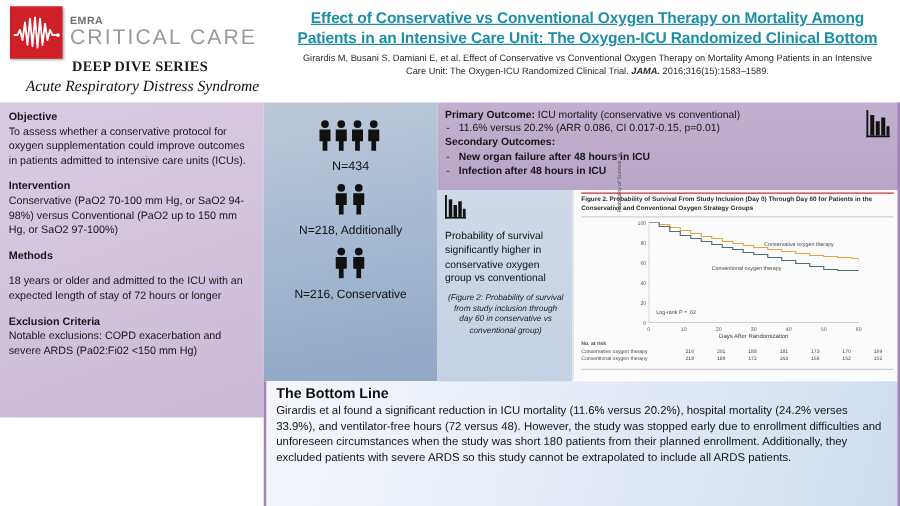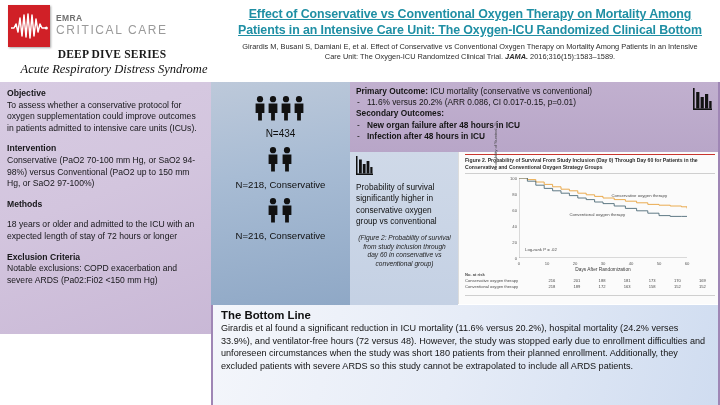--- a/index.html
+++ b/index.html
@@ -16,21 +16,21 @@
 
   #brand { position: absolute; left: 4px; top: 2px; width: 212px; height: 78px; }
   #logo-row { position: absolute; left: 4px; top: 3px; display: flex; align-items: center; gap: 6px; }
   #logo-mark {
     width: 42px; height: 42px; background: #d02027; position: relative; overflow: hidden;
     box-shadow: 1px 1px 2px rgba(0,0,0,.35);
   }
   #logo-mark svg { position: absolute; left: 2px; top: 7px; }
   #logo-words { line-height: 1; padding-bottom: 2px; }
   .logo-emra { font-size: 8.5px; font-weight: bold; color: #6f6f6f; letter-spacing: .4px; display:block; }
-  .logo-cc { font-size: 12px; color: #9a9a9a; letter-spacing: 1.6px; display:block; margin-top: 1px; }
+  .logo-cc { font-size: 17px; color: #9a9a9a; letter-spacing: 1.6px; display:block; margin-top: 1px; }
 
   #series-line {
     position: absolute; left: 0; top: 46px; width: 216px; text-align: center;
     font-family: "Liberation Serif", serif; font-weight: bold; font-size: 11.5px;
     color: #1a1a1a; letter-spacing: .2px;
   }
   #series-sub {
     position: absolute; left: 0; top: 60px; width: 220px; text-align: center;
     font-family: "Liberation Serif", serif; font-style: italic; font-size: 12.5px; color: #111;
   }
@@ -207,21 +207,21 @@
     <div class="ppl">
       <svg width="30" height="26" viewBox="0 0 30 26">
         <g fill="#111">
           <circle cx="7" cy="4.2" r="3.1"></circle>
             <path d="M2.6 8.6h8.8v9.4H8.9v7.6H5.1v-7.6H2.6z"></path>
           <circle cx="21" cy="4.2" r="3.1"></circle>
             <path d="M16.6 8.6h8.8v9.4h-2.5v7.6h-3.8v-7.6h-2.5z"></path>
         </g>
       </svg>
     </div>
-    <div class="enr-label small">N=218, Conservative</div>
+    <div class="enr-label small">N=218, Additionally</div>
 
     <div class="ppl">
       <svg width="30" height="26" viewBox="0 0 30 26">
         <g fill="#111">
           <circle cx="7" cy="4.2" r="3.1"></circle>
             <path d="M2.6 8.6h8.8v9.4H8.9v7.6H5.1v-7.6H2.6z"></path>
           <circle cx="21" cy="4.2" r="3.1"></circle>
             <path d="M16.6 8.6h8.8v9.4h-2.5v7.6h-3.8v-7.6h-2.5z"></path>
         </g>
       </svg>

